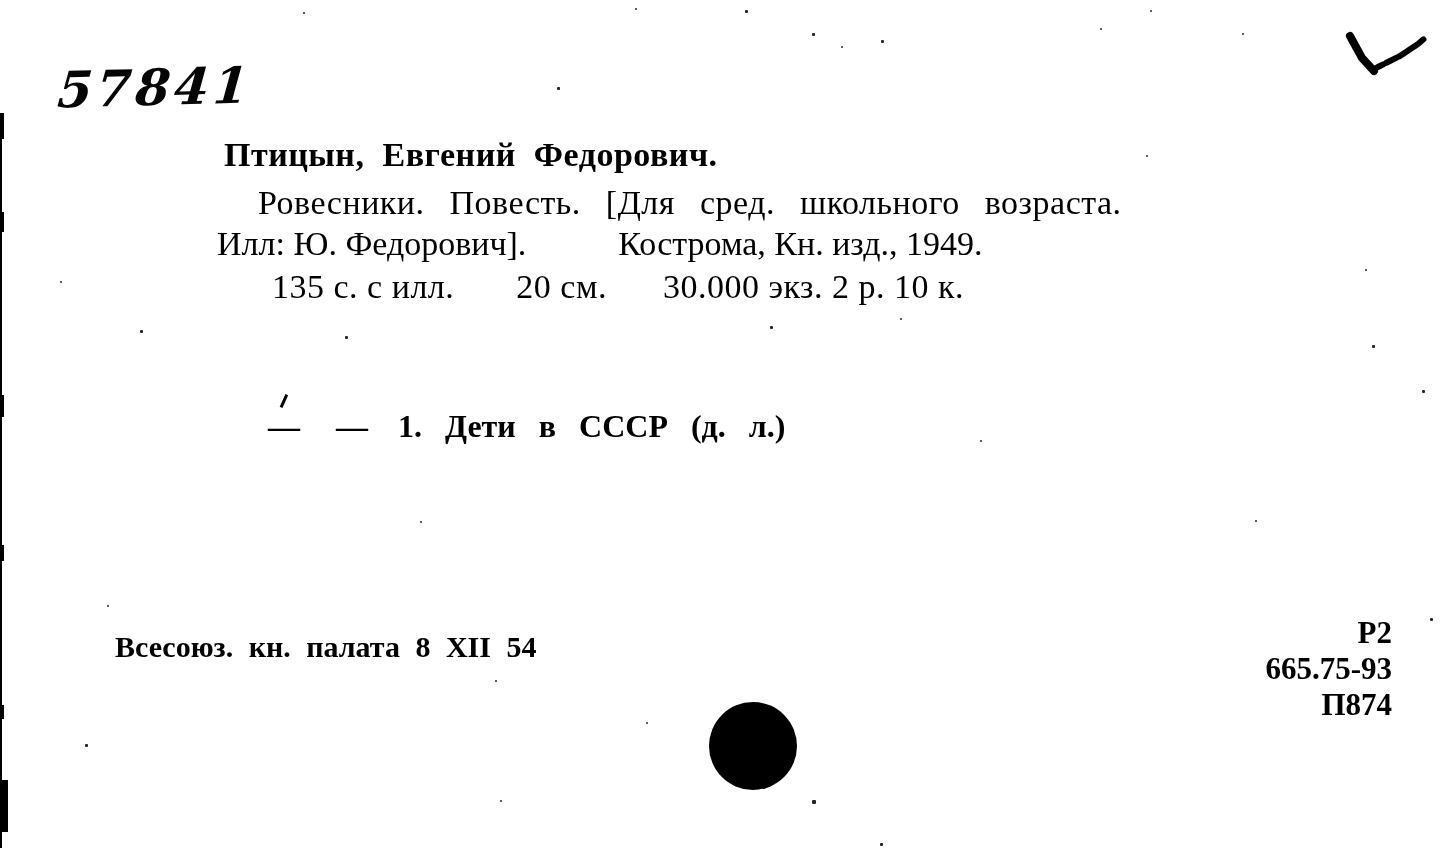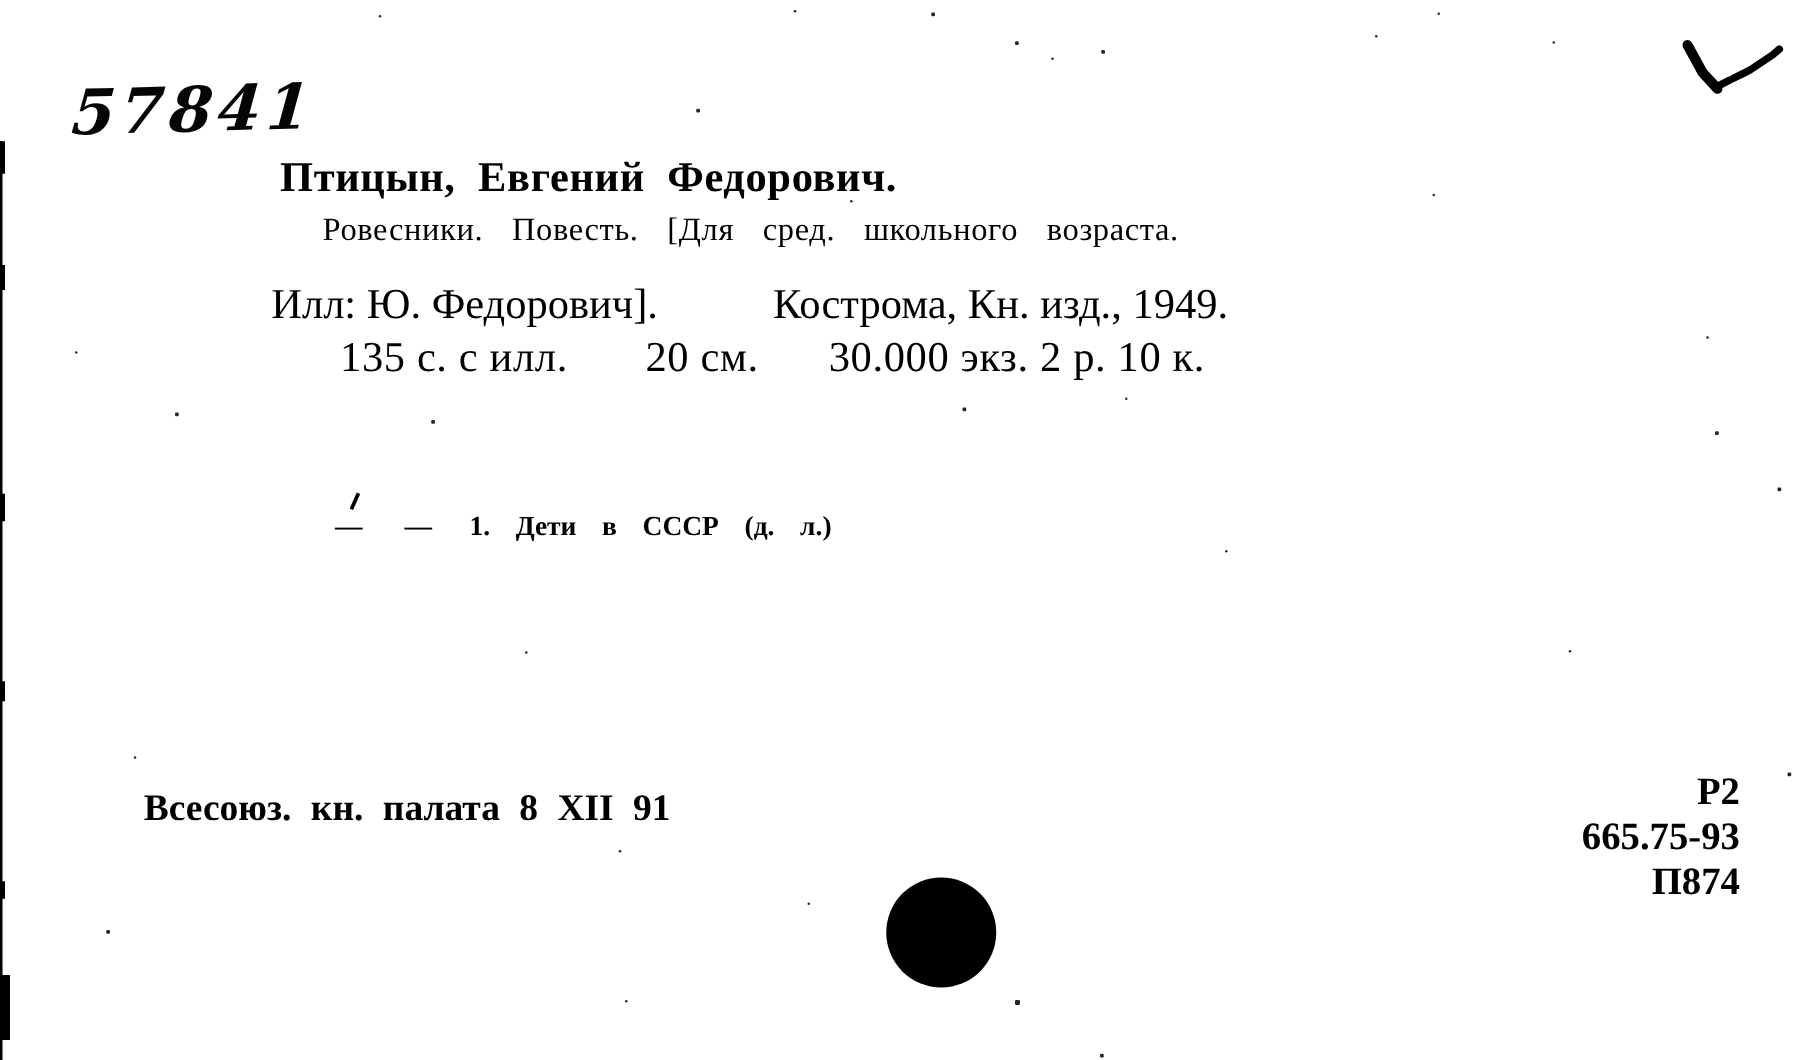--- a/index.html
+++ b/index.html
@@ -27,31 +27,31 @@
     font-weight: 800;
     font-style: italic;
     letter-spacing: 4px;
     transform: skewX(-6deg) rotate(-1.5deg);
     color: #050505;
   }
 
   
   .heading {
     left: 224px;
-    top: 124px;
+    top: 136px;
     font-size: 34px;
     font-weight: 700;
     word-spacing: 9px;
     letter-spacing: 0.5px;
     white-space: nowrap;
   }
   .title-line {
     left: 258px;
-    top: 169px;
-    font-size: 26px;
+    top: 184px;
+    font-size: 34px;
     font-weight: 500;
     word-spacing: 16px;
     letter-spacing: 0.5px;
     white-space: nowrap;
   }
   .imprint {
     left: 217px;
     top: 225px;
     font-size: 34px;
     font-weight: 500;
@@ -66,21 +66,21 @@
     white-space: nowrap;
     letter-spacing: 0.5px;
   }
   .collation .gap1 { display: inline-block; width: 62px; }
   .collation .gap2 { display: inline-block; width: 56px; }
 
   
   .tracing {
     left: 268px;
     top: 408px;
-    font-size: 22px;
+    font-size: 32px;
     font-weight: 600;
     white-space: nowrap;
   }
   .tracing .dashes {
     letter-spacing: 14px;
     font-weight: 700;
     margin-right: 16px;
   }
   .tracing .entry { word-spacing: 15px; }
   .tick-mark {
@@ -180,21 +180,21 @@
   <div class="abs collation">
     <span>135 с. с илл.</span><span class="gap1"></span><span>20 см.</span><span class="gap2"></span><span>30.000 экз. 2 р. 10 к.</span>
   </div>
 
   <div class="abs tick-mark"></div>
   <div class="abs tracing">
     <span class="dashes">— —</span><span class="entry">1. Дети в СССР (д. л.)</span>
   </div>
 
   <div class="abs footer-left">
-    <div>Всесоюз. кн. палата 8 XII 91</div>
+    <div>Всесоюз. кн. палата 8 XII 54</div>
   </div>
 
   <div class="abs footer-right">
     <div>Р2</div>
     <div>665.75-93</div>
     <div>П874</div>
   </div>
 
   <div class="abs hole-punch"></div>
 

